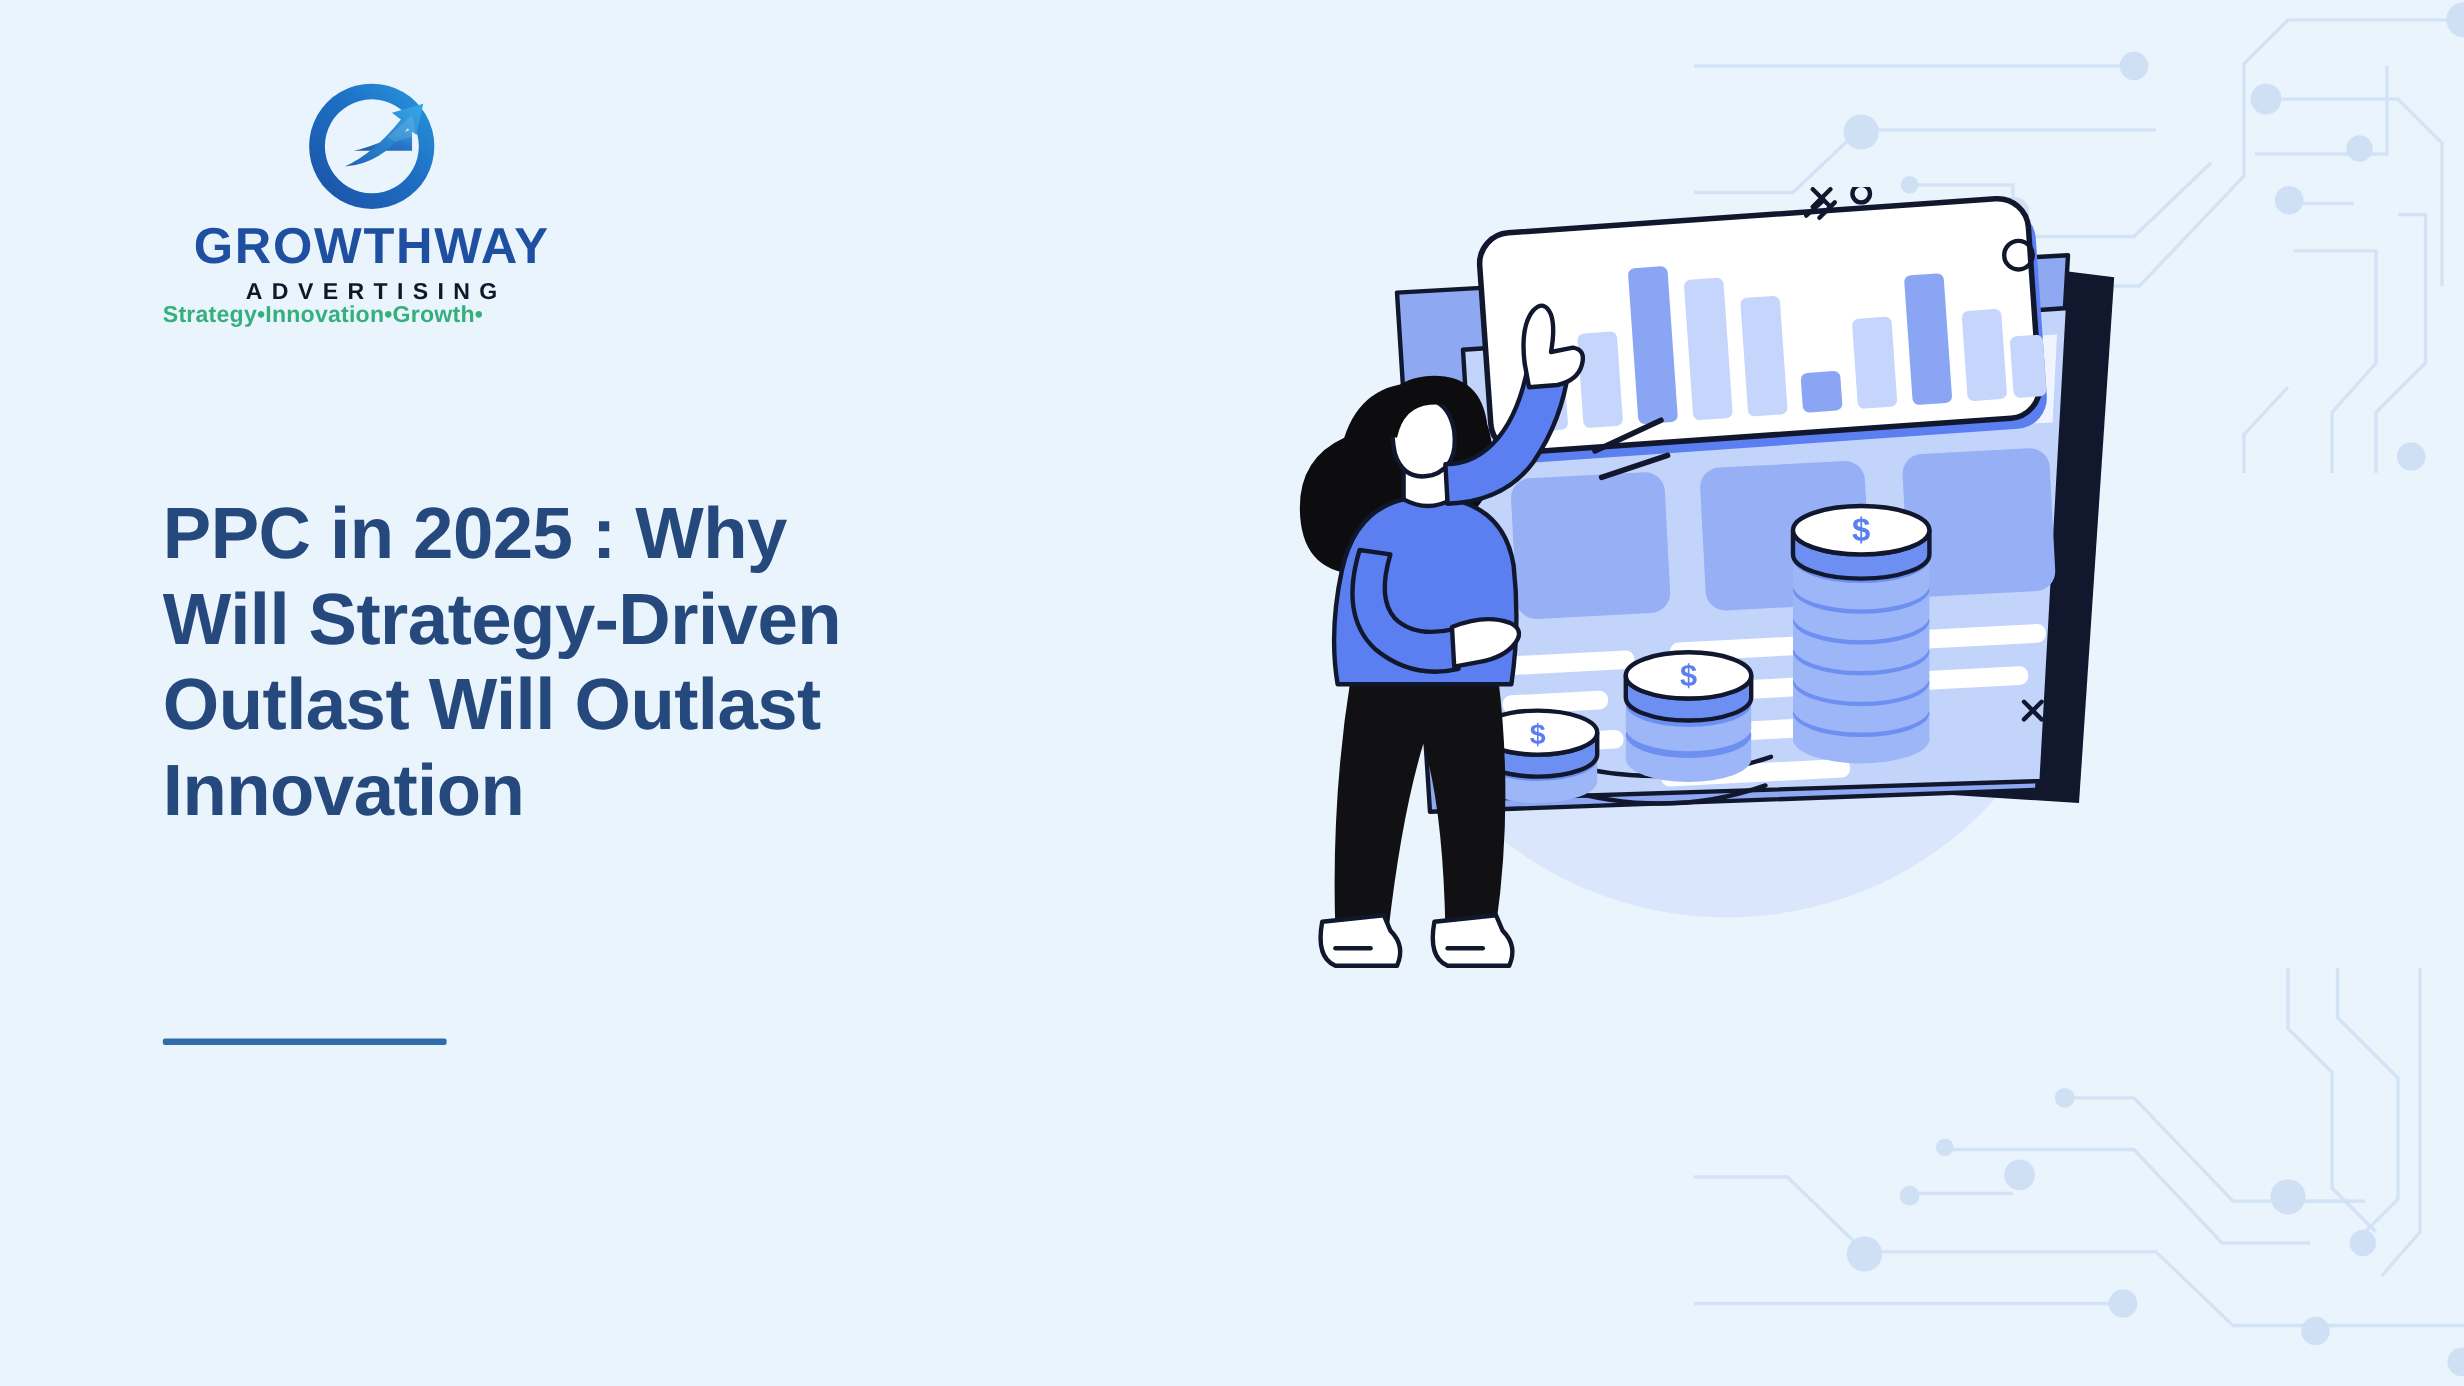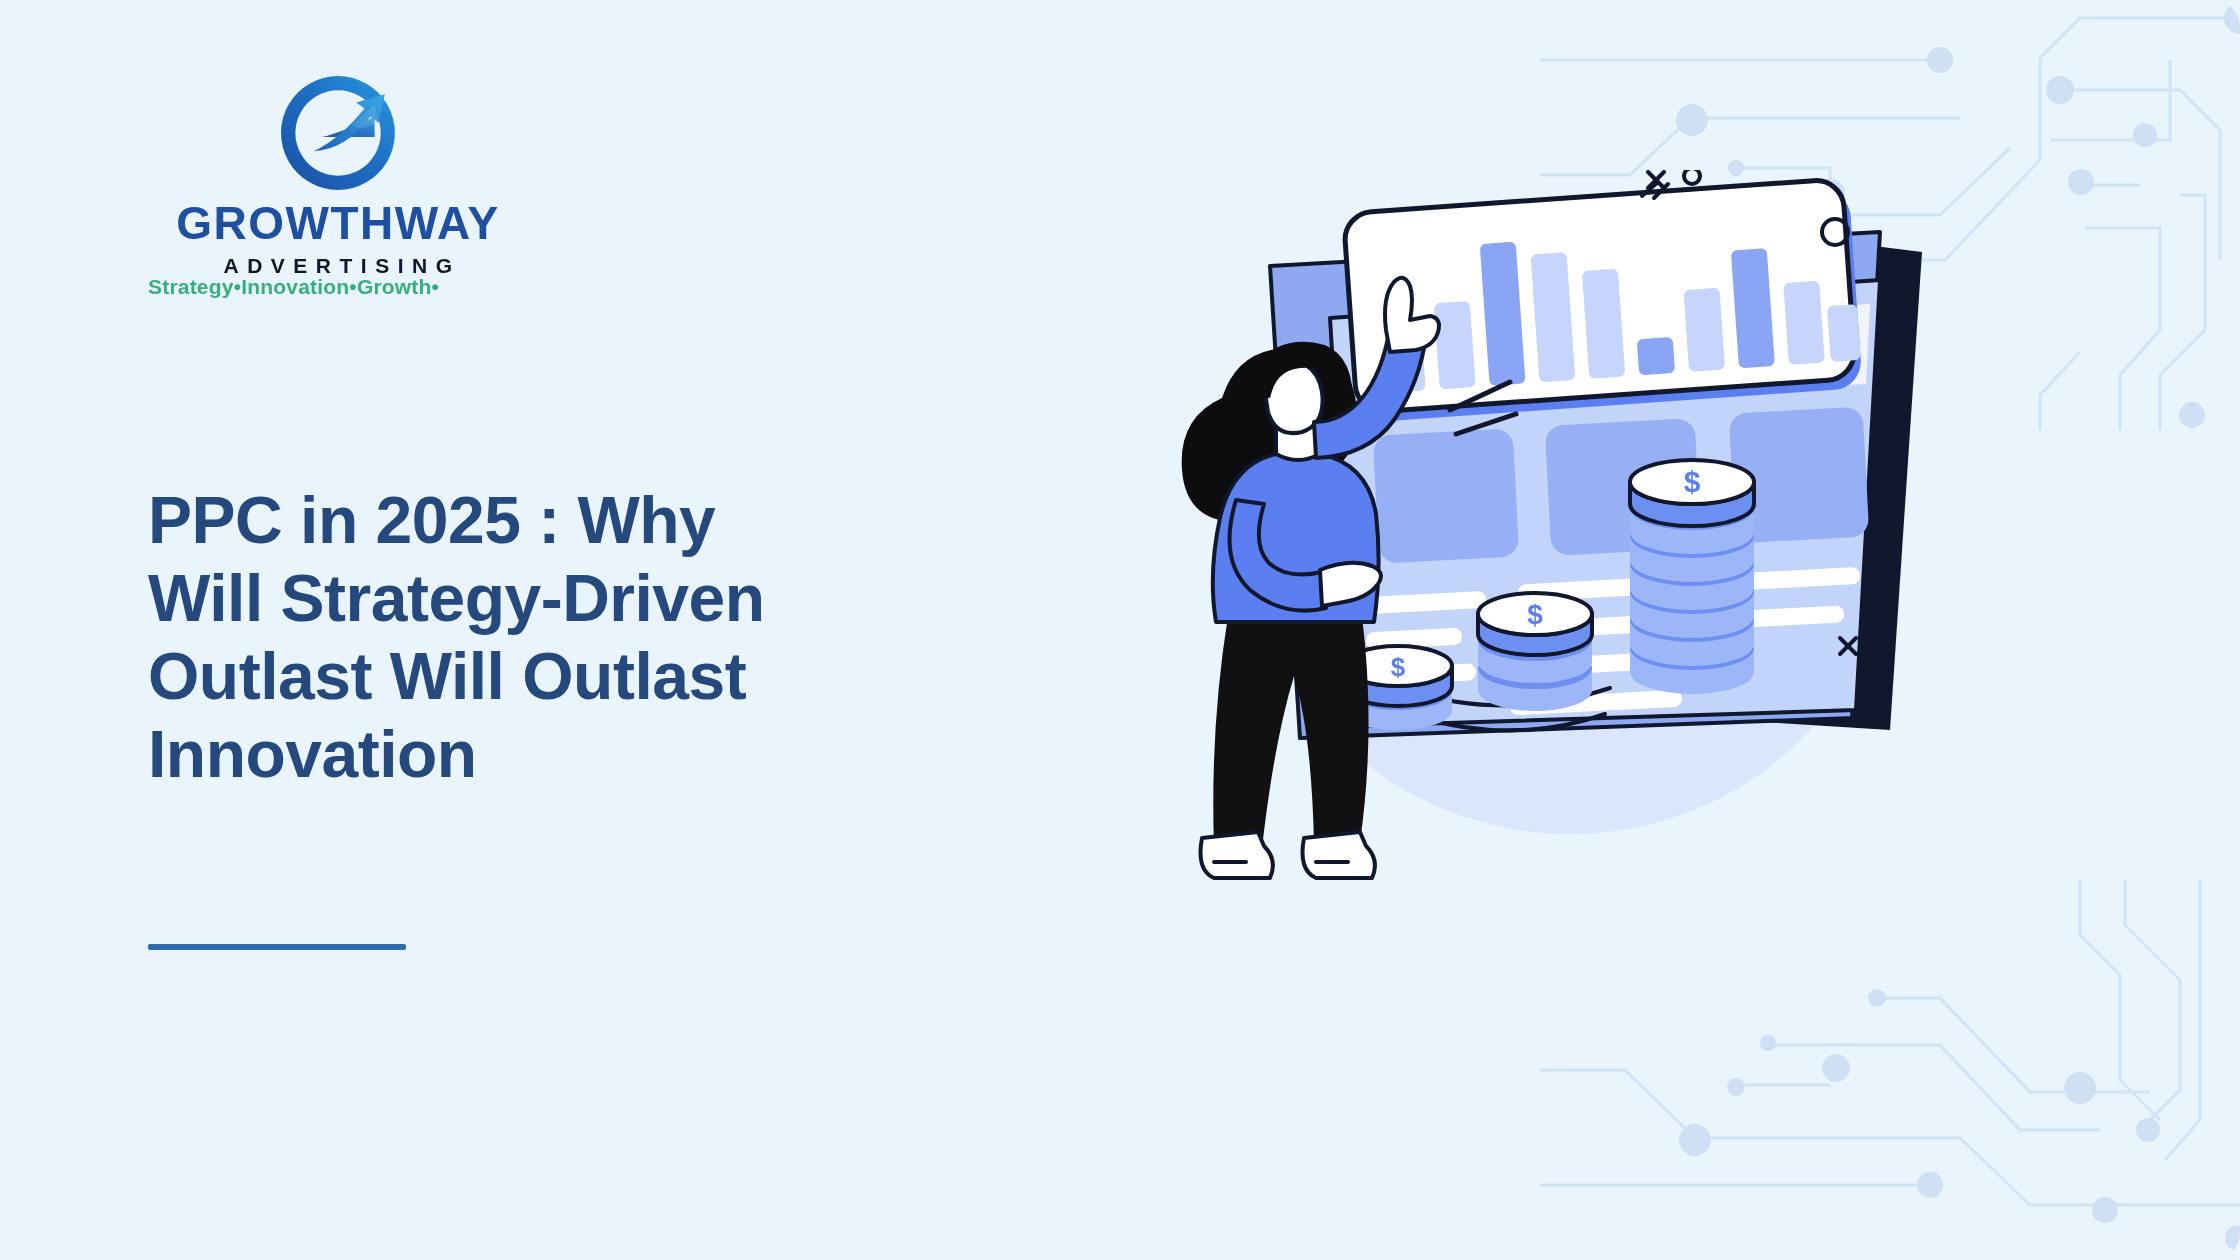--- a/index.html
+++ b/index.html
@@ -9,21 +9,20 @@
     font-family:"Liberation Sans", sans-serif;
     overflow:hidden;
     position:relative;
   }
   #banner {
     position:relative;
     width:2240px;
     height:1260px;
     background:#e9f4fd;
     overflow:hidden;
-    border-radius:27px;
   }
 
   
   .circuit { position:absolute; pointer-events:none; }
   .circuit-tr { top:0; right:0; width:700px; height:430px; }
   .circuit-br { bottom:0; right:0; width:700px; height:380px; }
 
   
   .left-col {
     position:absolute;
@@ -69,21 +68,21 @@
     font-weight:600;
     font-size:21px;
     color:#35b07c;
     line-height:1;
     letter-spacing:0.2px;
   }
 
   
   .headline {
     position:absolute;
-    left:148px; top:482px;
+    left:148px; top:446px;
     width:880px;
     font-family:"Liberation Sans", sans-serif;
     font-weight:bold;
     font-size:66px;
     line-height:1.18;
     color:#25497d;
     letter-spacing:-0.5px;
   }
   .headline .ln { display:block; white-space:nowrap; }
 

